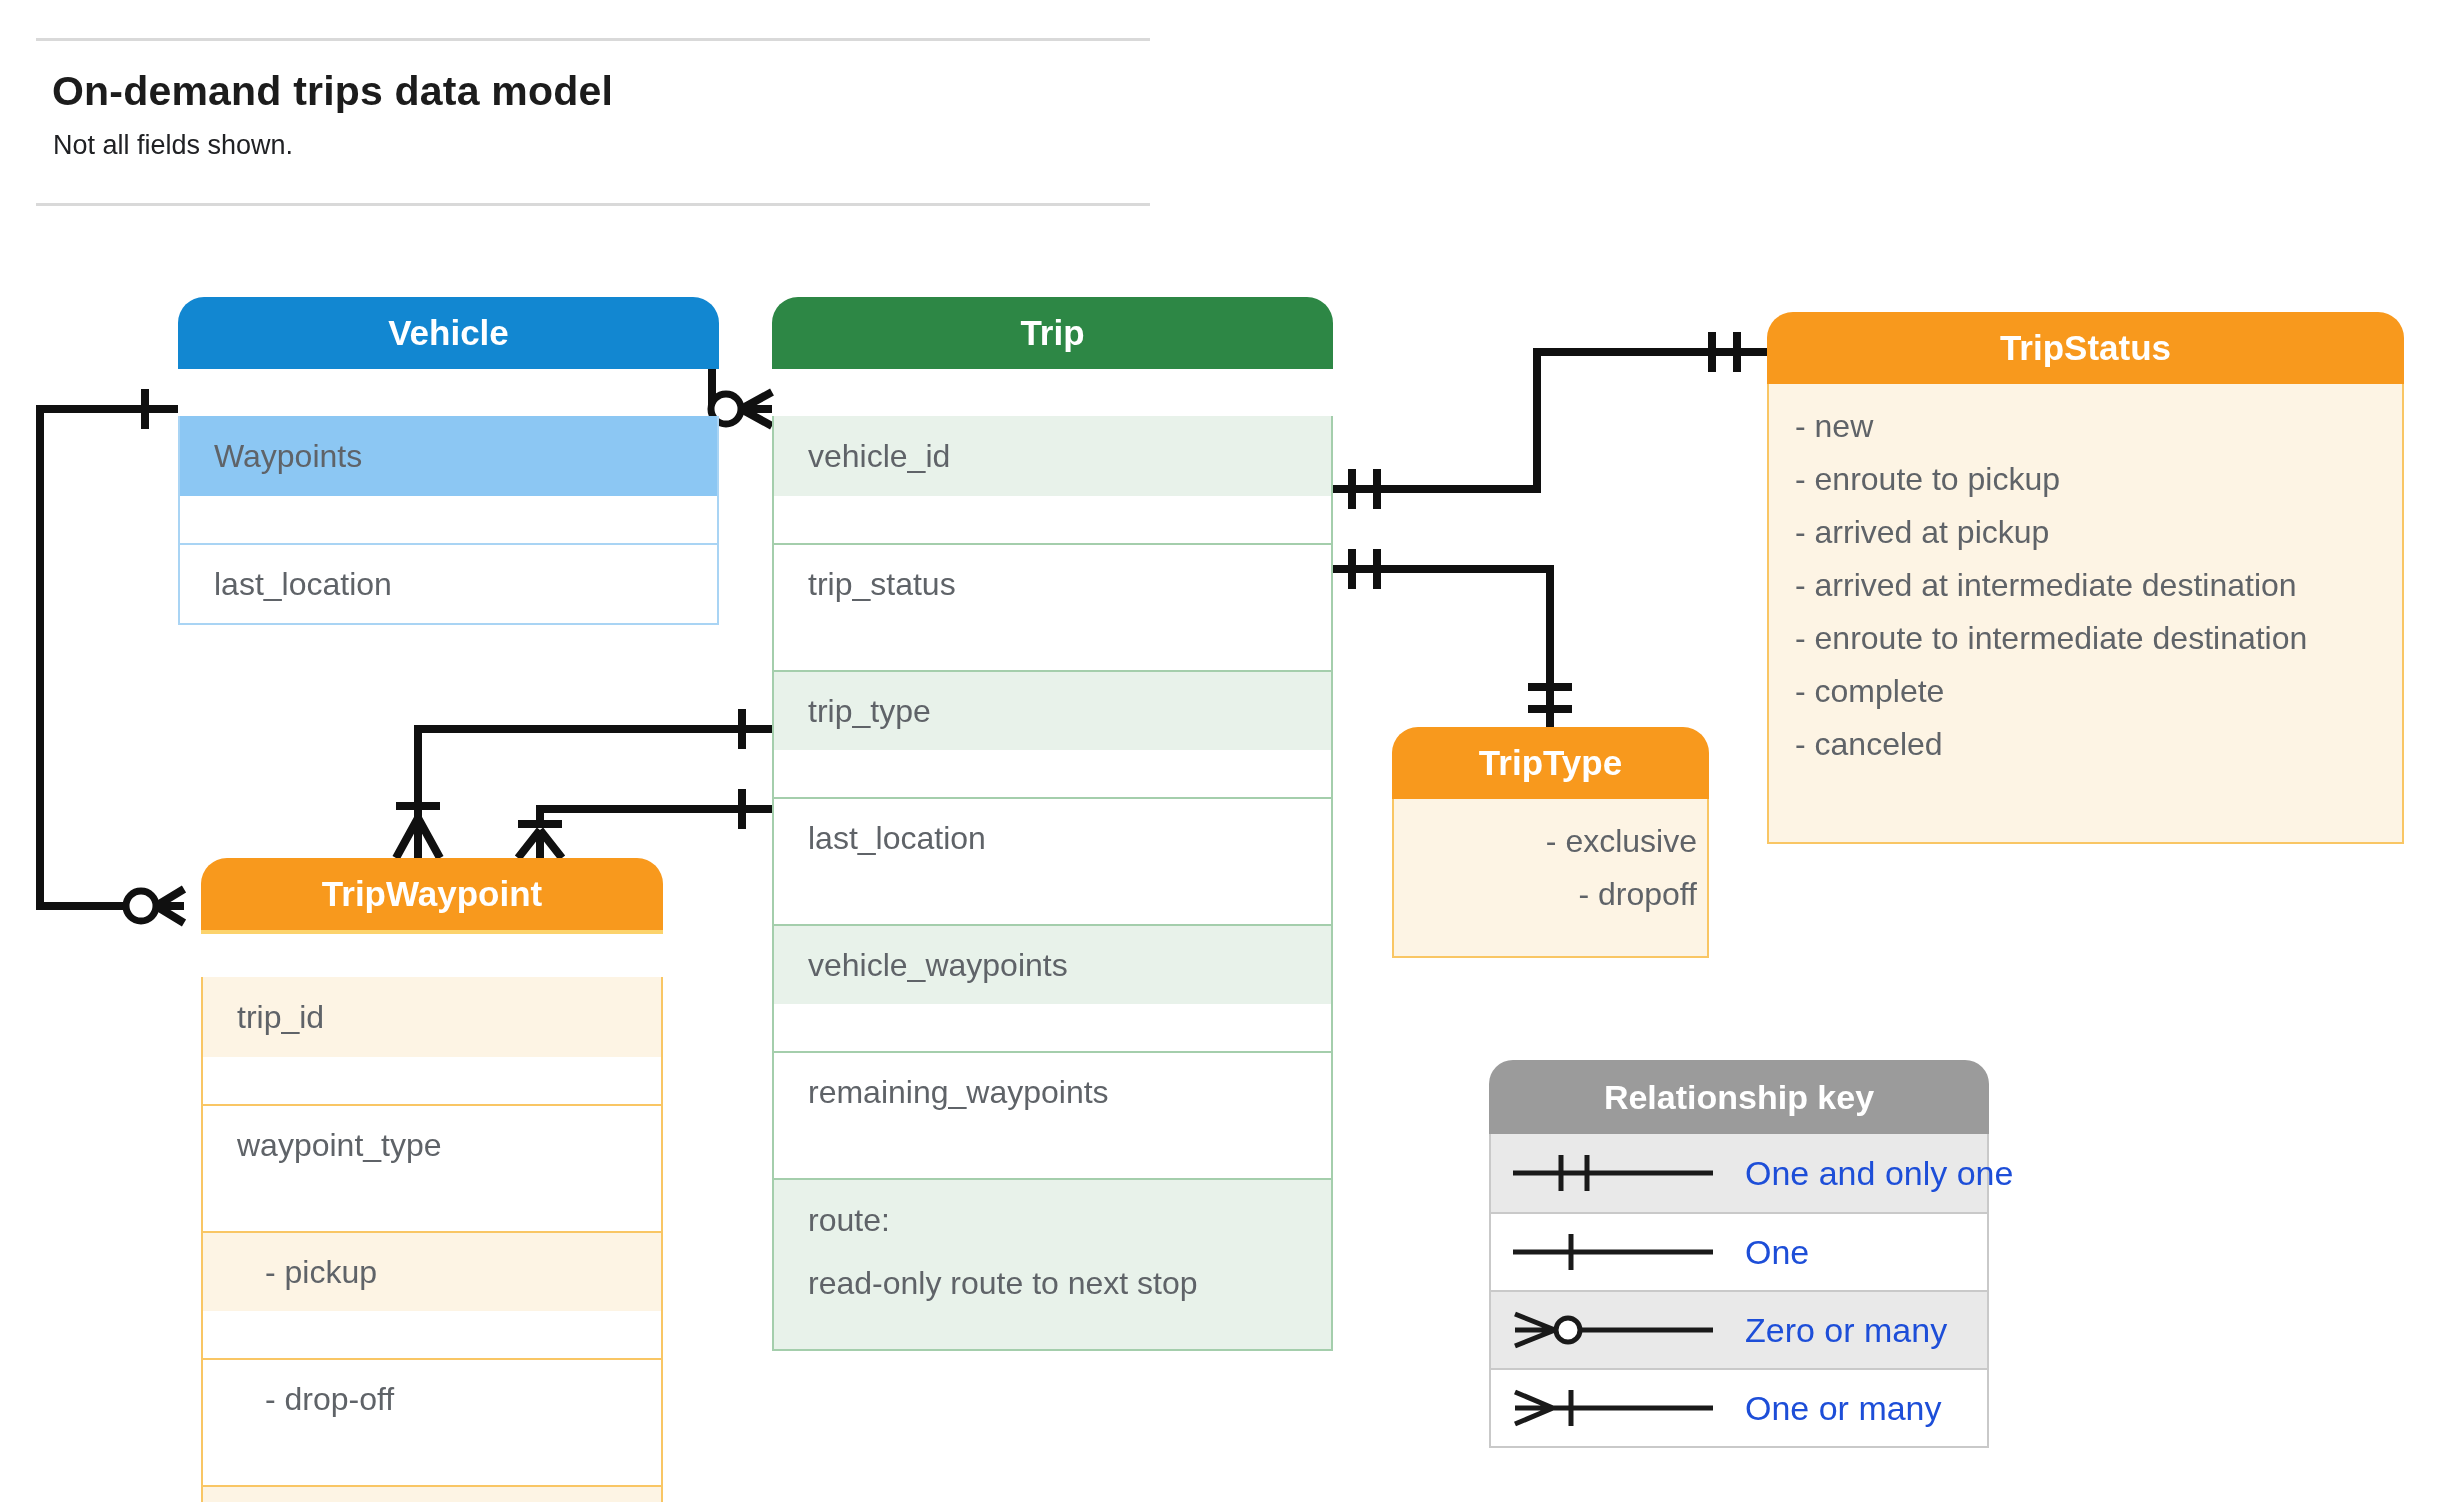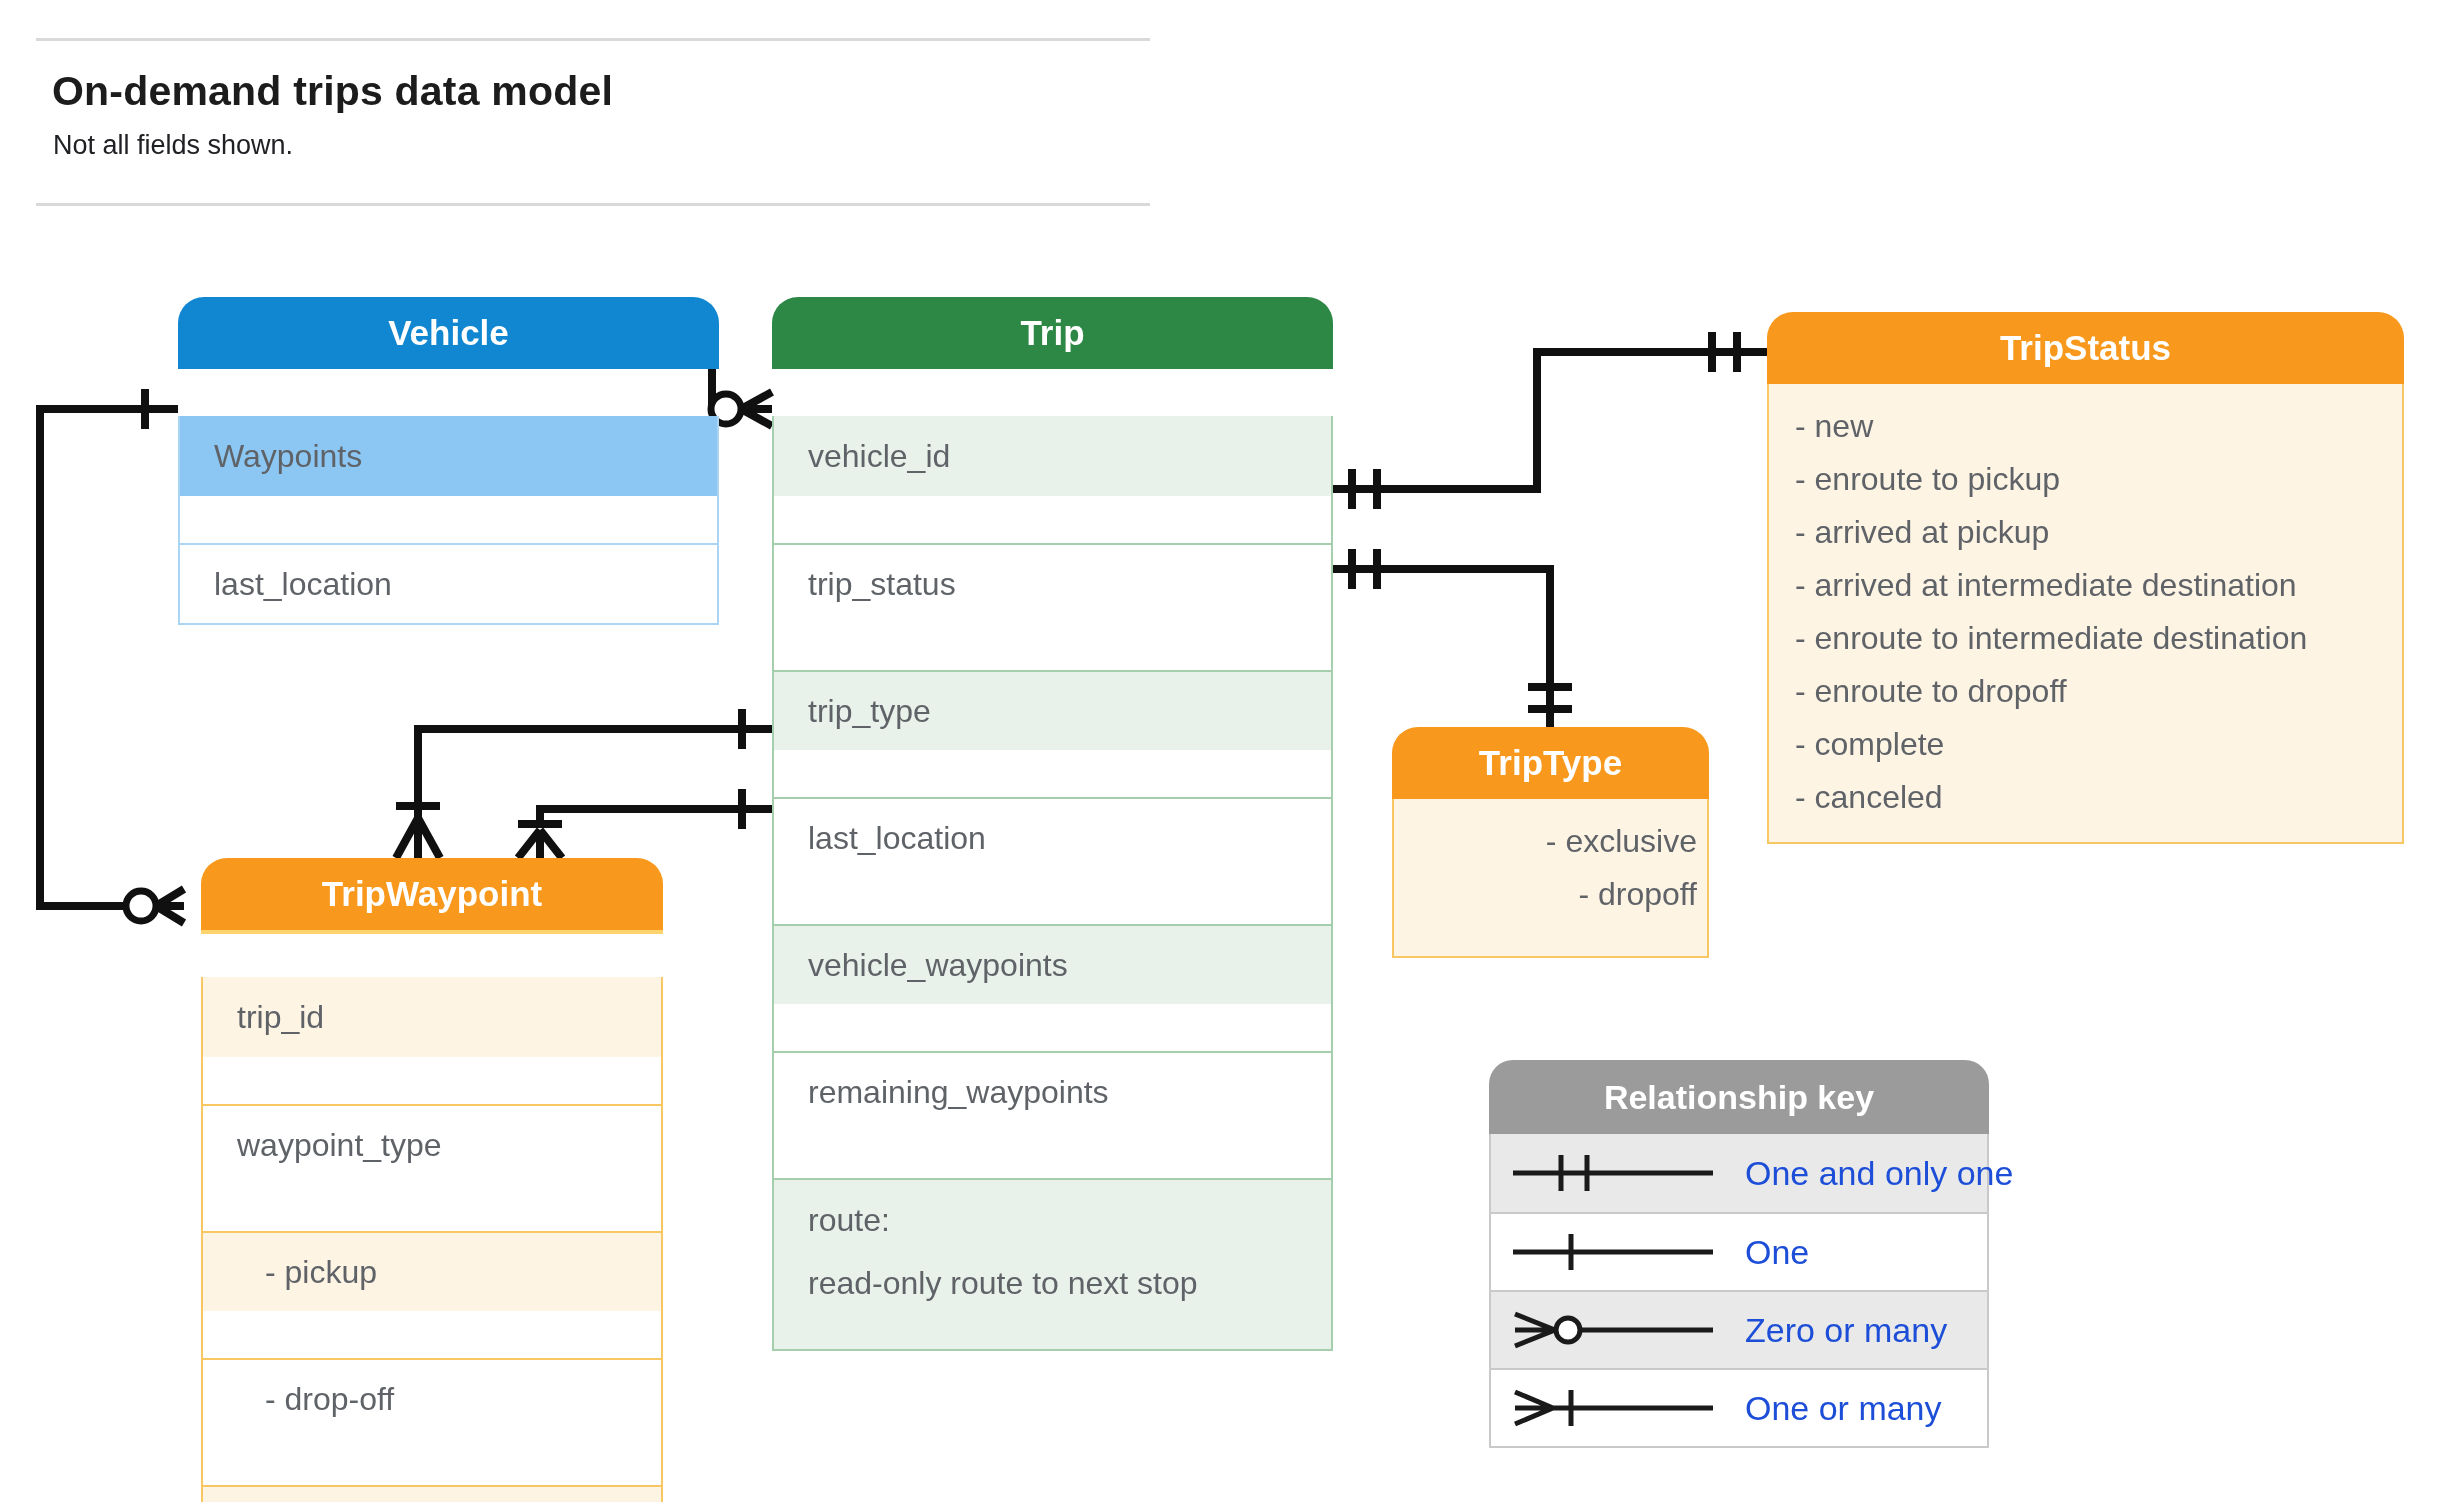--- a/index.html
+++ b/index.html
@@ -155,21 +155,20 @@
   </div>
 
   <div class="entity t-orange" id="e-tripstatus">
     <div class="ehead">TripStatus</div>
     <div class="ebody list">
         <div class="item">- new</div>
         <div class="item">- enroute to pickup</div>
         <div class="item">- arrived at pickup</div>
         <div class="item">- arrived at intermediate destination</div>
         <div class="item">- enroute to intermediate destination</div>
-        <div class="item">- enroute to dropoff</div>
         <div class="item">- complete</div>
         <div class="item">- canceled</div>
       </div>
   </div>
 
   <div class="entity t-orange" id="e-triptype">
     <div class="ehead">TripType</div>
     <div class="ebody list">
         <div class="item">- exclusive</div>
         <div class="item">- dropoff</div>

